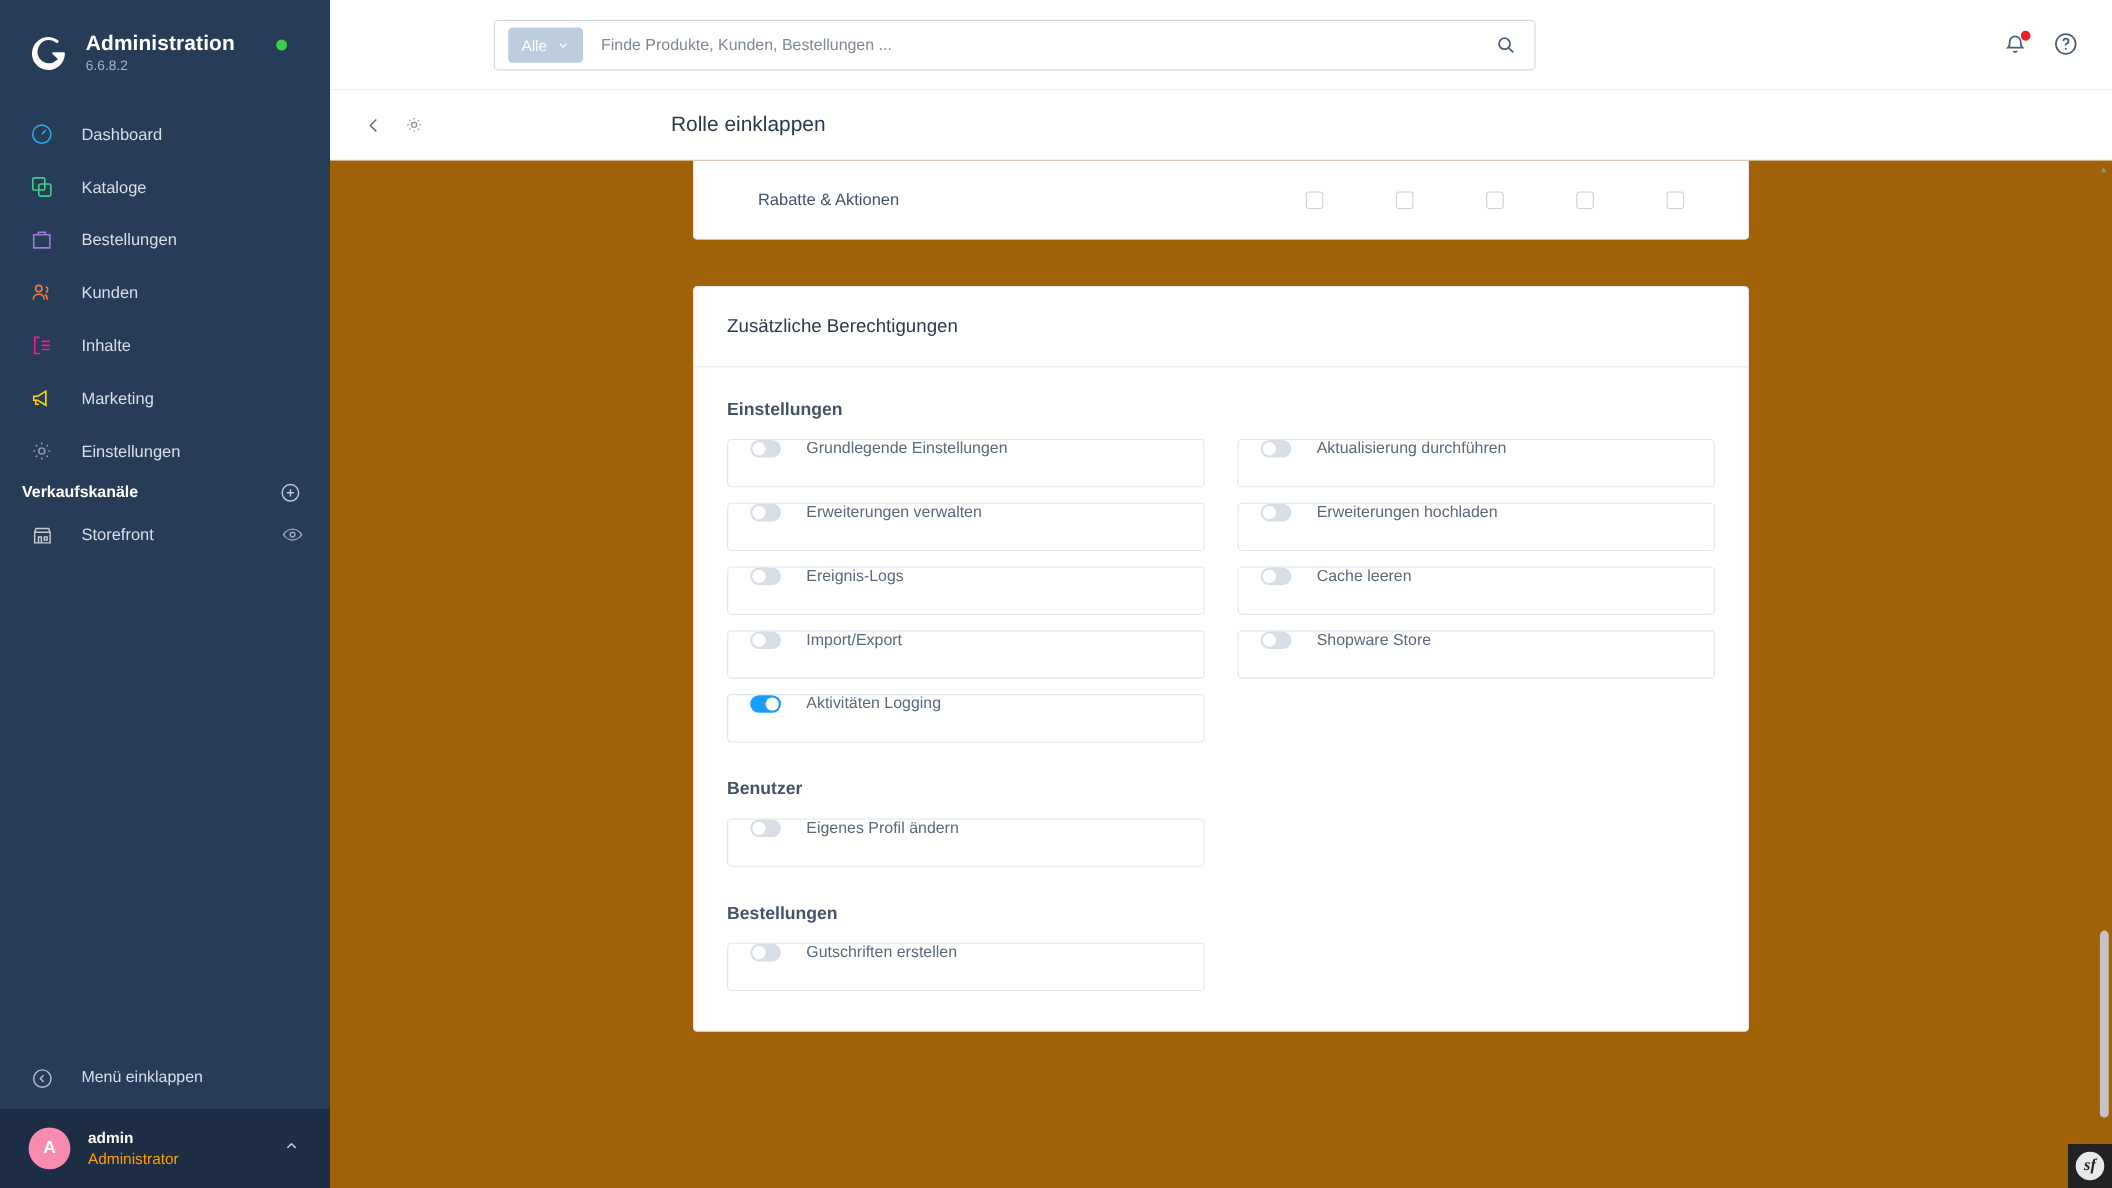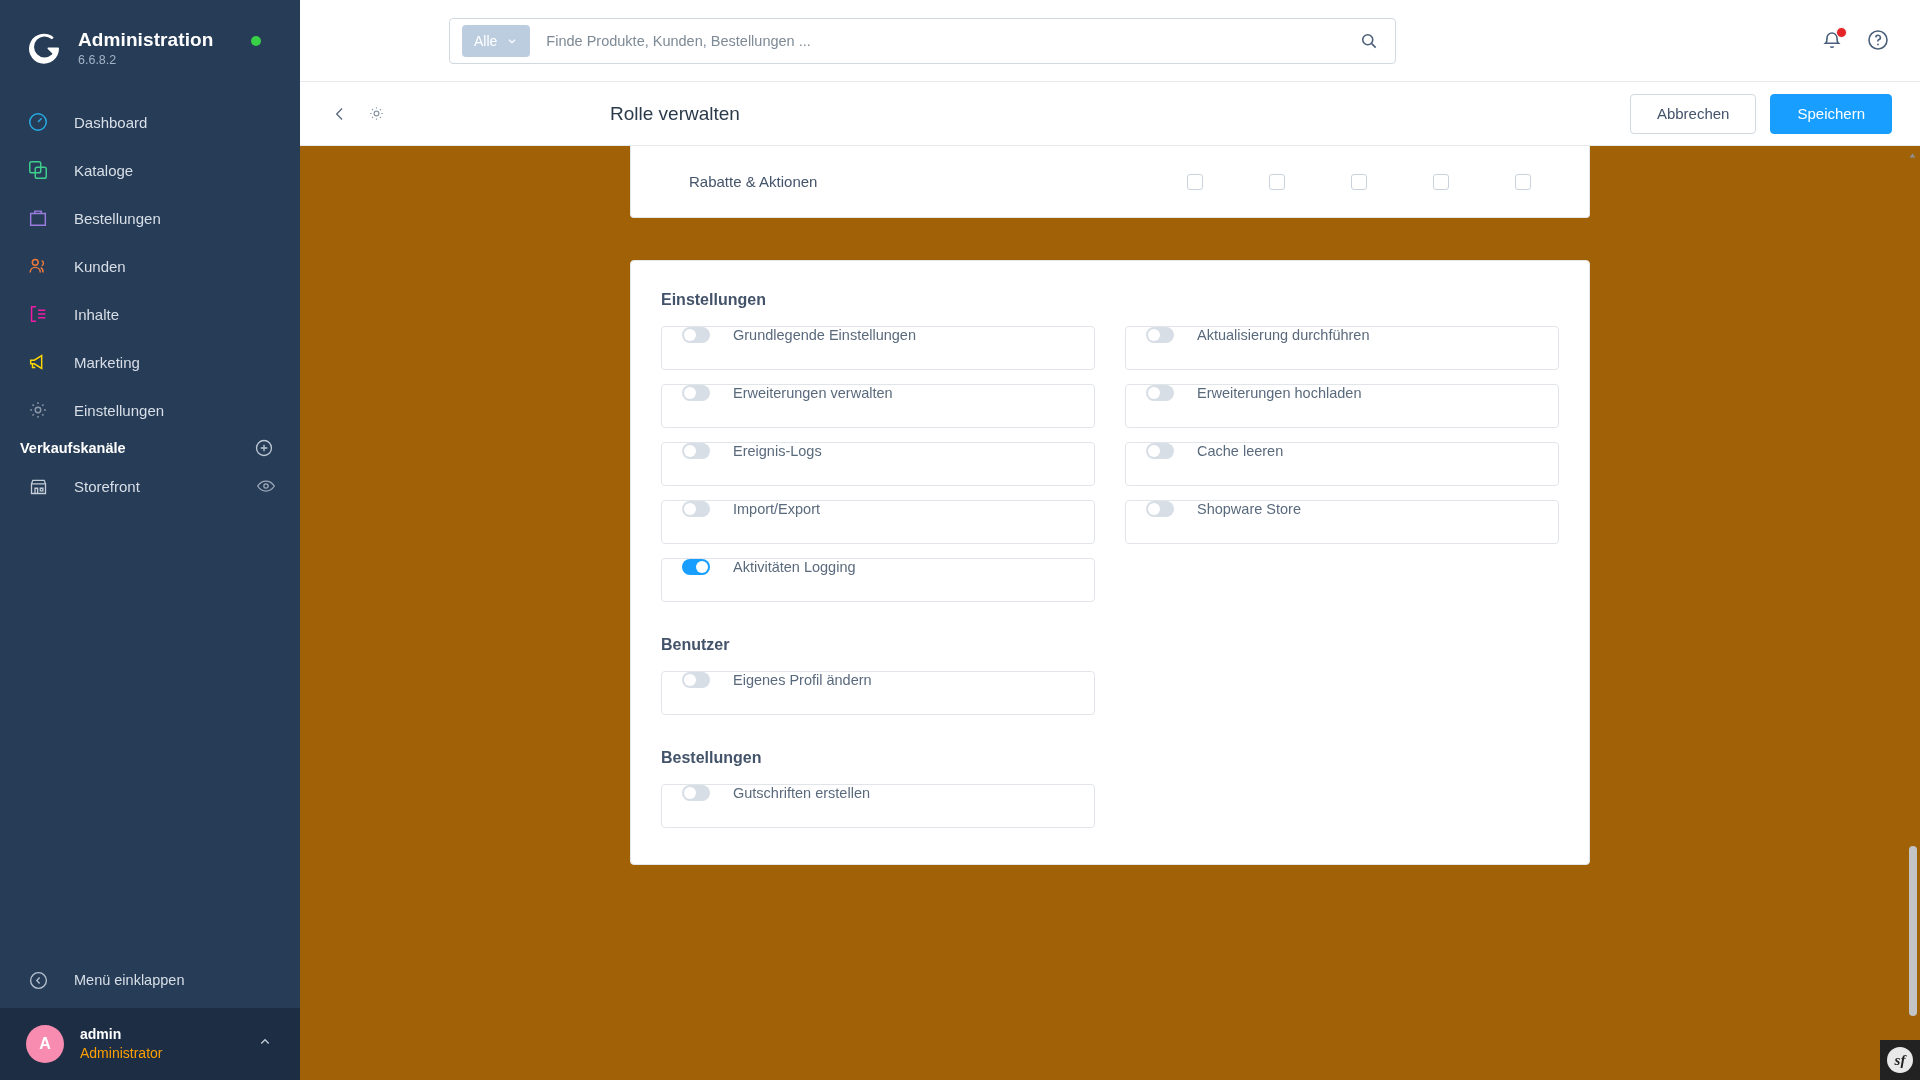--- a/index.html
+++ b/index.html
@@ -368,44 +368,43 @@
         <svg viewBox="0 0 24 24" width="20" height="20" fill="none" stroke="#5a6a7d" stroke-width="1.6">
           <path d="M14.5 5.5L8 12l6.5 6.5"></path>
         </svg>
       </span>
       <span class="ph-btn" style="margin-left:8px">
         <svg viewBox="0 0 24 24" width="19" height="19" fill="none" stroke="#8b97a6" stroke-width="1.5">
           <circle cx="12" cy="12" r="3"></circle>
           <path d="M12 4v1.8M12 18.2V20M4 12h1.8M18.2 12H20M6.4 6.4l1.3 1.3M16.3 16.3l1.3 1.3M17.6 6.4l-1.3 1.3M7.7 16.3l-1.3 1.3"></path>
         </svg>
       </span>
-      <h1 class="ph-title">Rolle verwalten</h1>
-      <div class="ph-actions">
-        <button class="btn btn-ghost">Abbrechen</button>
-        <button class="btn btn-primary">Speichern</button>
-      </div>
+      <h1 class="ph-title">Rolle einklappen</h1>
     </div>
 
     <div class="content">
       <div class="content-inner">
 
         <div class="card partial">
           <div class="partial-row">
             <span class="partial-label">Rabatte &amp; Aktionen</span>
             <span class="cb-group">
               <span class="cb"></span>
               <span class="cb"></span>
               <span class="cb"></span>
               <span class="cb"></span>
               <span class="cb"></span>
             </span>
           </div>
         </div>
 
         <div class="card card-main">
+          <div class="card-head">
+            <span class="card-head-title">Zusätzliche Berechtigungen</span>
+          </div>
           <div class="card-body">
 
             <div class="group-title">Einstellungen</div>
             <div class="grid">
               <div class="perm">
                 <span class="toggle">
                     <span class="knob"></span>
                   </span>
                 <span class="perm-label">Grundlegende Einstellungen</span>
               </div>

